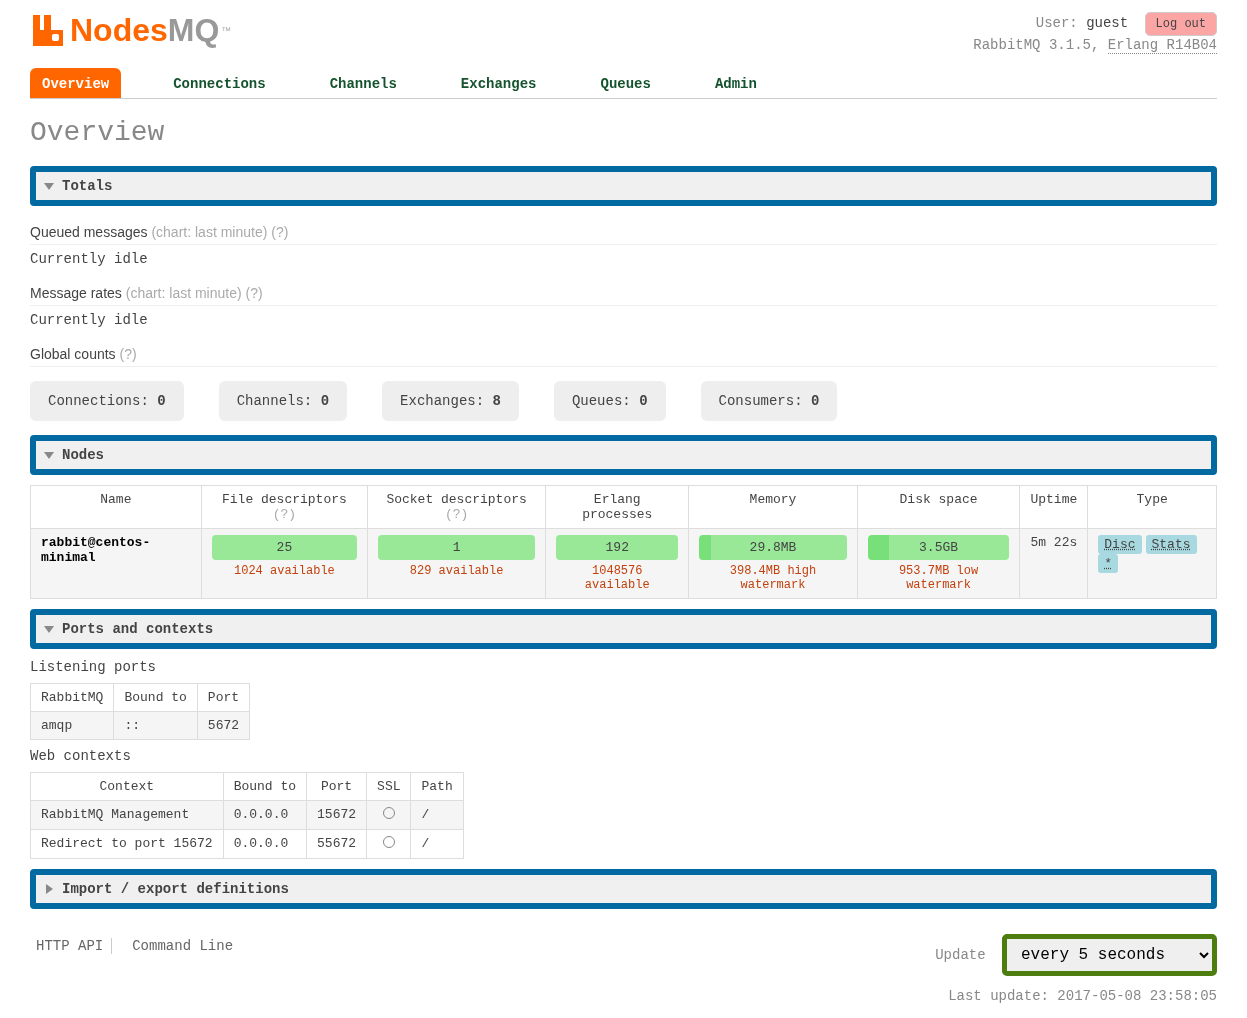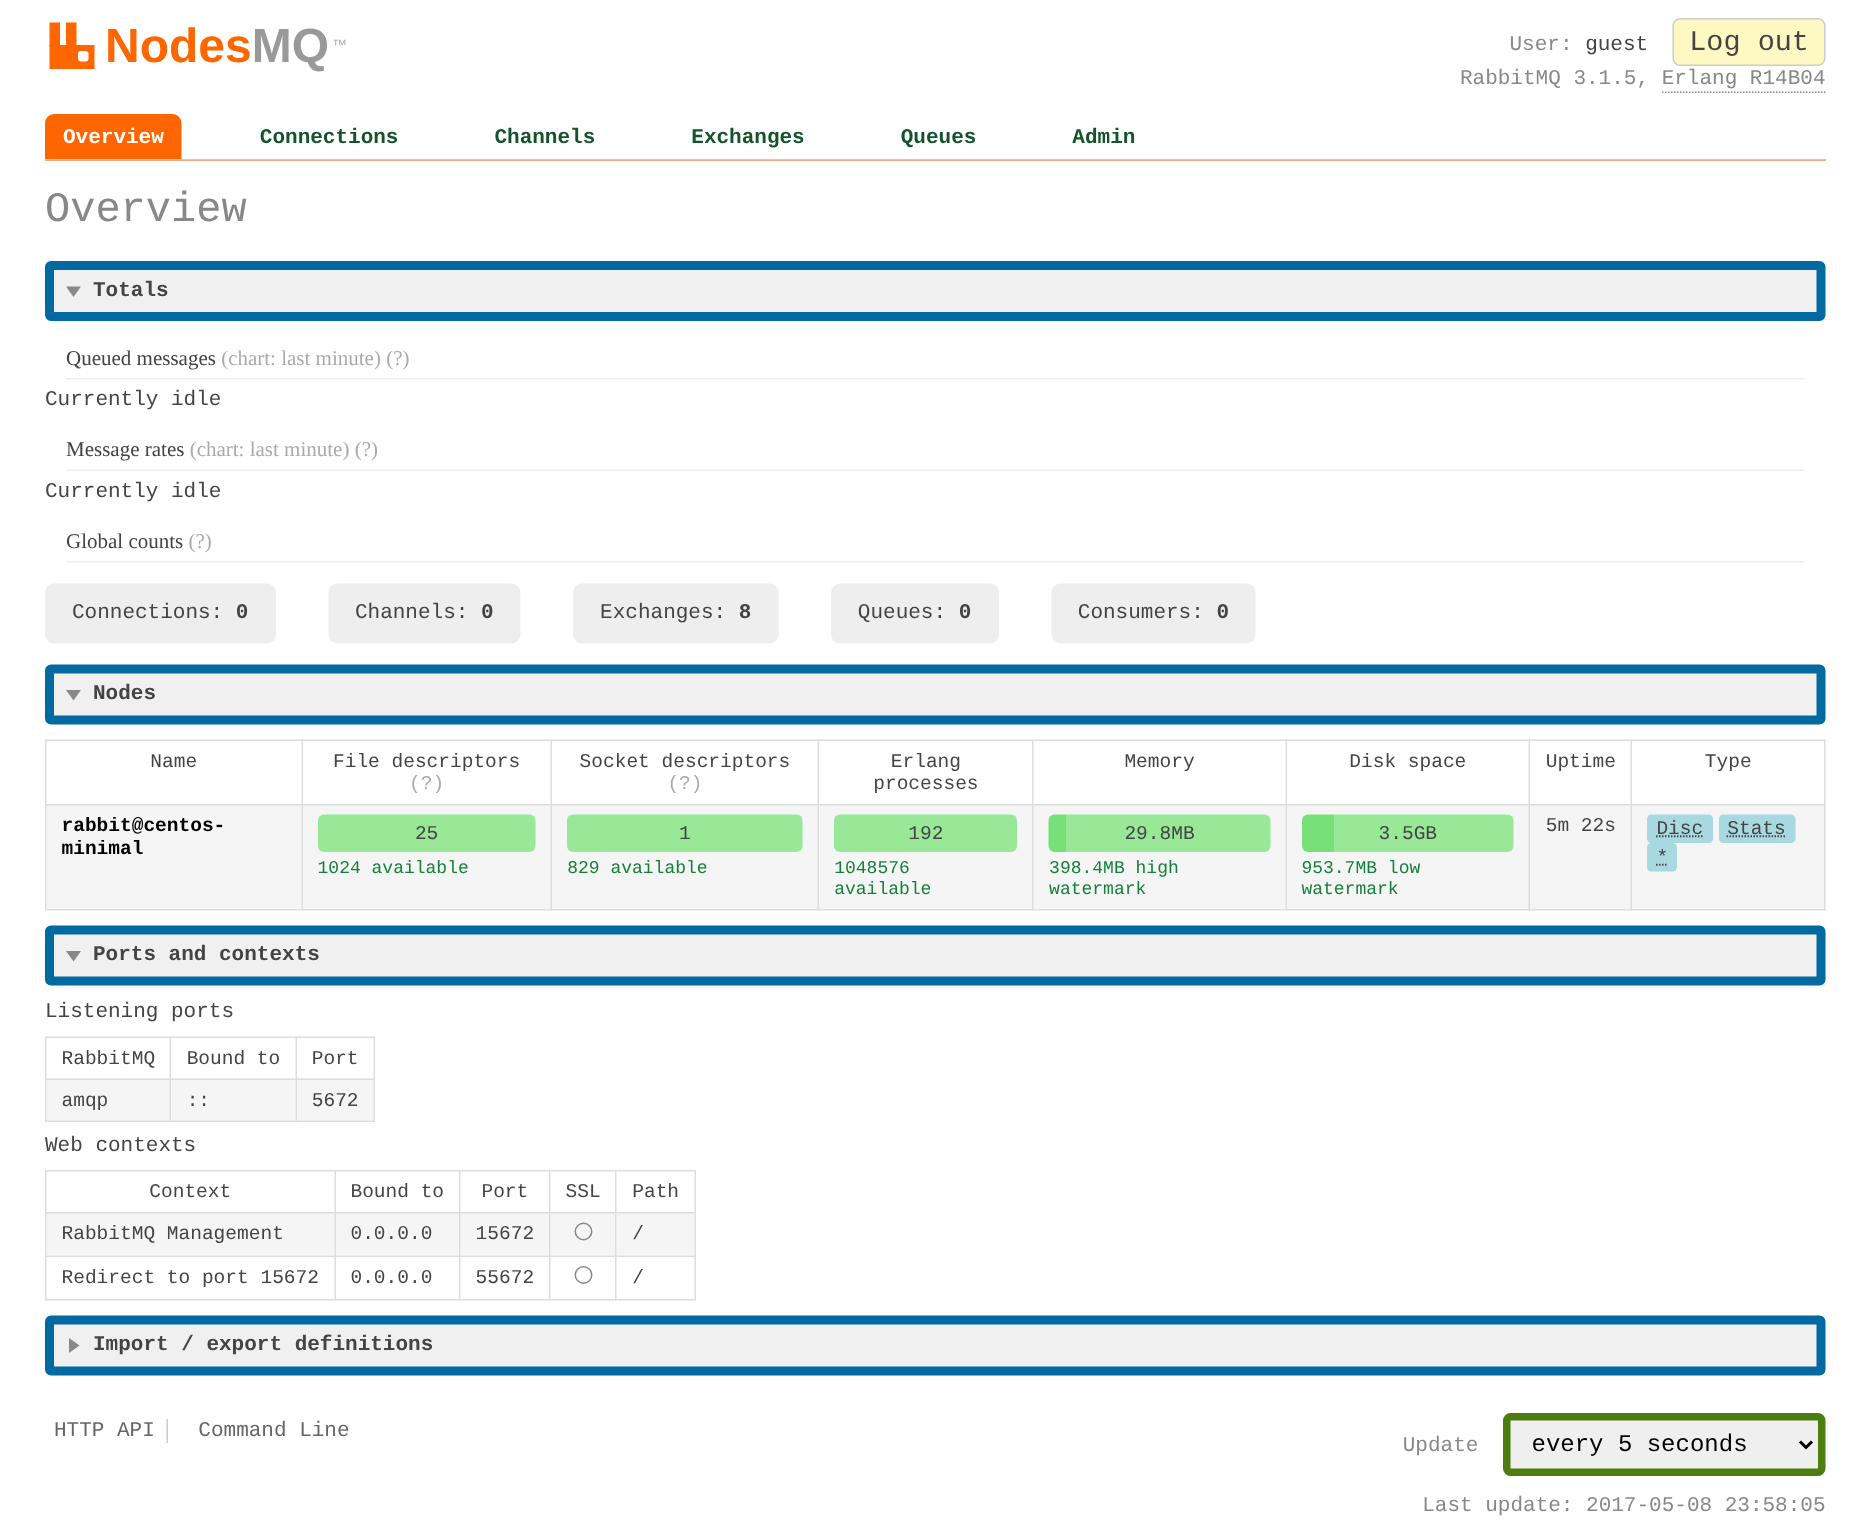--- a/index.html
+++ b/index.html
@@ -3,46 +3,46 @@
 <meta charset="utf-8">
 <style>
 body{font-family:Verdana,sans-serif;font-size:12px;margin:0;padding:0 30px 30px 30px;color:#444;background:#fff}
 header{padding-top:12px;display:flex;justify-content:space-between;align-items:flex-start}
 .logo{font-family:"Trebuchet MS",sans-serif;font-size:32px;font-weight:bold;color:#999;display:flex;align-items:center}
 .logo svg{margin-right:4px}
 .logo .r{color:#f60;font-weight:bold}
 .topright{text-align:right;font-family:"Andale Mono","Courier New",monospace;font-size:14px;color:#888;line-height:1.4}
 .topright .user-val{color:#444}
 .topright .erl{border-bottom:1px dotted #888}
-.logout{border:1px solid #ccc;border-radius:5px;padding:4px 10px;font-family:"Andale Mono","Courier New",monospace;font-size:19px;color:#444;background:#fef9c3;margin-left:8px;cursor:pointer}
+.logout{border:1px solid #ccc;border-radius:5px;padding:4px 10px;font-family:"Andale Mono","Courier New",monospace;font-size:12px;color:#444;background:#fca5a5;margin-left:8px;cursor:pointer}
 nav.tabs{margin-top:12px;border-bottom:1px solid #ccc;padding:0;display:flex;gap:40px}
 nav.tabs .tab{font-family:"Andale Mono","Courier New",monospace;font-size:14px;padding:8px 12px 6px;cursor:pointer;font-weight:bold;color:#14532d}
 nav.tabs .tab.sel{background:#f60;color:#fff;border-radius:6px 6px 0 0}
 nav.tabs{position:relative}
 nav.tabs::after{content:"";position:absolute;left:0;right:0;bottom:-1px;height:1px;background:#f60;z-index:-1}
 .tabs-border{height:1px;background:#f60;margin-top:-1px}
 h1{font-family:"Andale Mono","Courier New",monospace;font-size:28px;font-weight:normal;color:#888;margin:18px 0}
 .section-header{background:#f0f0f0;border:6px solid #0369a1;border-radius:4px;padding:6px 8px;margin:10px 0;cursor:pointer;display:flex;align-items:center}
 .section-header svg{margin-right:8px}
 .section-header b{font-family:"Andale Mono","Courier New",monospace;font-size:14px;color:#444}
 .section-header.collapsed svg{transform:rotate(-90deg)}
-.sub{font-family:Liberation Serif, serif;font-size:14px;color:#444;margin:18px 14px 6px;border-bottom:1px solid #eee;padding-bottom:4px}
+.sub{font-family:Liberation Sans, sans-serif;font-size:14px;color:#444;margin:18px 0 6px;border-bottom:1px solid #eee;padding-bottom:4px}
 .sub .grey{color:#aaa}
 .idle{font-family:"Andale Mono","Courier New",monospace;font-size:14px;color:#444;margin:4px 0}
 .counts{display:flex;gap:35px;margin:14px 0}
 .count-pill{background:#eee;border-radius:6px;padding:12px 18px;font-family:"Andale Mono","Courier New",monospace;font-size:14px;color:#444;cursor:pointer}
 table.data{border-collapse:collapse;margin:8px 0}
 table.data th,table.data td{border:1px solid #ddd;padding:6px 10px;font-family:"Andale Mono","Courier New",monospace;font-size:13px;text-align:left;vertical-align:top}
 table.data th{background:#fff;font-weight:normal;text-align:center}
 table.data td{background:#f5f5f5}
 table.data tr.alt td{background:#fff}
 .q{color:#aaa}
 .node-name{font-weight:bold;color:#000}
 .bar{background:#98e898;border-radius:4px;text-align:center;padding:5px 0;min-width:115px;color:#444}
-.subtext{color:#15803d;font-size:12px;margin-top:4px}
+.subtext{color:#c2410c;font-size:12px;text-align:center;margin-top:4px}
 .tag{background:#a8d8e0;padding:2px 6px;border-radius:3px;margin-right:4px;color:#444;text-decoration:underline dotted;font-size:13px;display:inline-block}
 .circle{display:inline-block;width:10px;height:10px;border:1px solid #888;border-radius:50%}
 footer{margin-top:25px;display:flex;justify-content:space-between;align-items:flex-start}
 footer .links{font-family:"Andale Mono","Courier New",monospace;font-size:14px;color:#666;padding-top:4px}
 footer .links span{padding:0 6px;cursor:pointer}
 footer .links .sep{color:#ccc;border-left:1px solid #ccc;margin:0 2px}
 footer .right{text-align:right;font-family:"Andale Mono","Courier New",monospace;font-size:14px;color:#888}
 footer select{font-family:"Andale Mono","Courier New",monospace;font-size:16px;padding:6px 30px 6px 10px;border:5px solid #4d7c0f;border-radius:5px;margin-left:8px}
 .lastupd{margin-top:12px;color:#888}
 .nodes-wrap table.data{width:100%}

